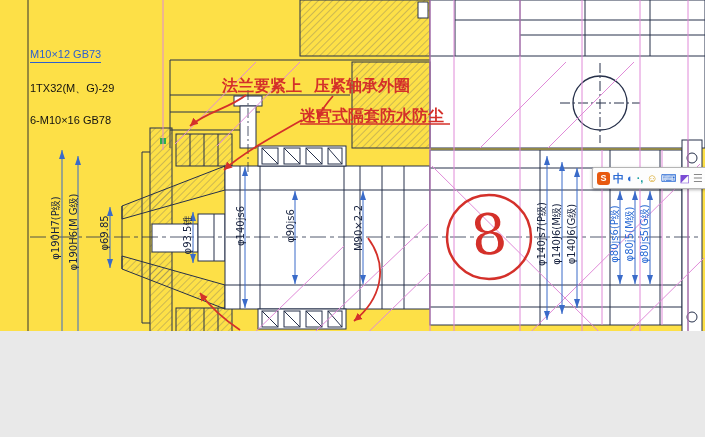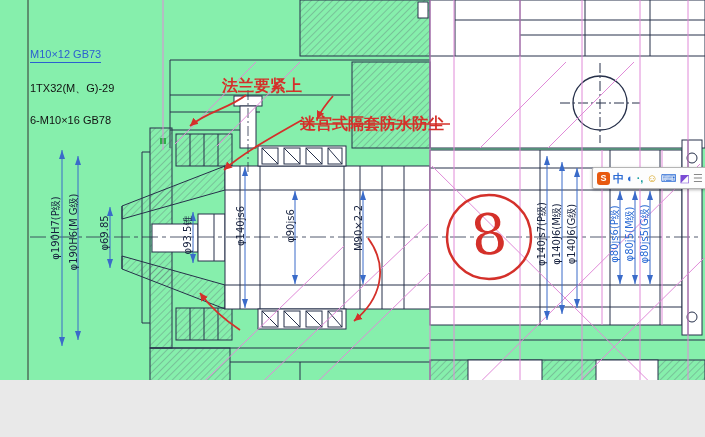--- a/index.html
+++ b/index.html
@@ -1,16 +1,16 @@
 <!DOCTYPE html>
 <html><head>
 <meta charset="utf-8">
 <style>
   html,body{margin:0;padding:0;background:#e9e9e9;}
-  .stage{position:relative;width:705px;height:380px;background:#86efac;overflow:hidden;
+  .stage{position:relative;width:705px;height:331px;background:#fde047;overflow:hidden;
          font-family:"Liberation Sans",sans-serif;}
   .stage svg{position:absolute;left:0;top:0;}
 
   
   .notes{position:absolute;left:30px;top:46px;font-size:11px;line-height:16px;white-space:nowrap;}
   .note-line{display:block;color:#111;}
   .note-line.blue{color:#2b5fd0;border-bottom:1px solid #2b5fd0;display:inline-block;margin-bottom:1px;}
   .notes br{line-height:0;}
 
   
@@ -237,21 +237,22 @@
   </svg>
 
   <div class="notes">
     <span class="note-line blue">M10×12 GB73</span><br>
     <br>
     <span class="note-line">1TX32(M、G)-29</span><br>
     <span class="note-line">6-M10×16 GB78</span>
   </div>
 
   <div class="red-note" style="left:222px;top:76px">法兰要紧上</div>
-  <div class="red-note" style="left:300px;top:114px">迷宫式隔套防水防尘</div>
+  <div class="red-note" style="left:314px;top:76px">压紧轴承外圈</div>
+  <div class="red-note" style="left:300px;top:106px">迷宫式隔套防水防尘</div>
   <div class="big8">8</div>
 
   <div class="dim" style="left:56px;top:228px">φ190H7(P级)</div>
   <div class="dim" style="left:74px;top:232px">φ190H6(M G级)</div>
   <div class="dim" style="left:104px;top:233px">φ69.85</div>
   <div class="dim" style="left:188px;top:235px">φ93.5锥</div>
   <div class="dim" style="left:240px;top:226px">φ140js6</div>
   <div class="dim" style="left:290px;top:226px">φ90js6</div>
   <div class="dim" style="left:358px;top:228px">M90×2-2</div>
   <div class="dim" style="left:542px;top:234px">φ140js7(P级)</div>

